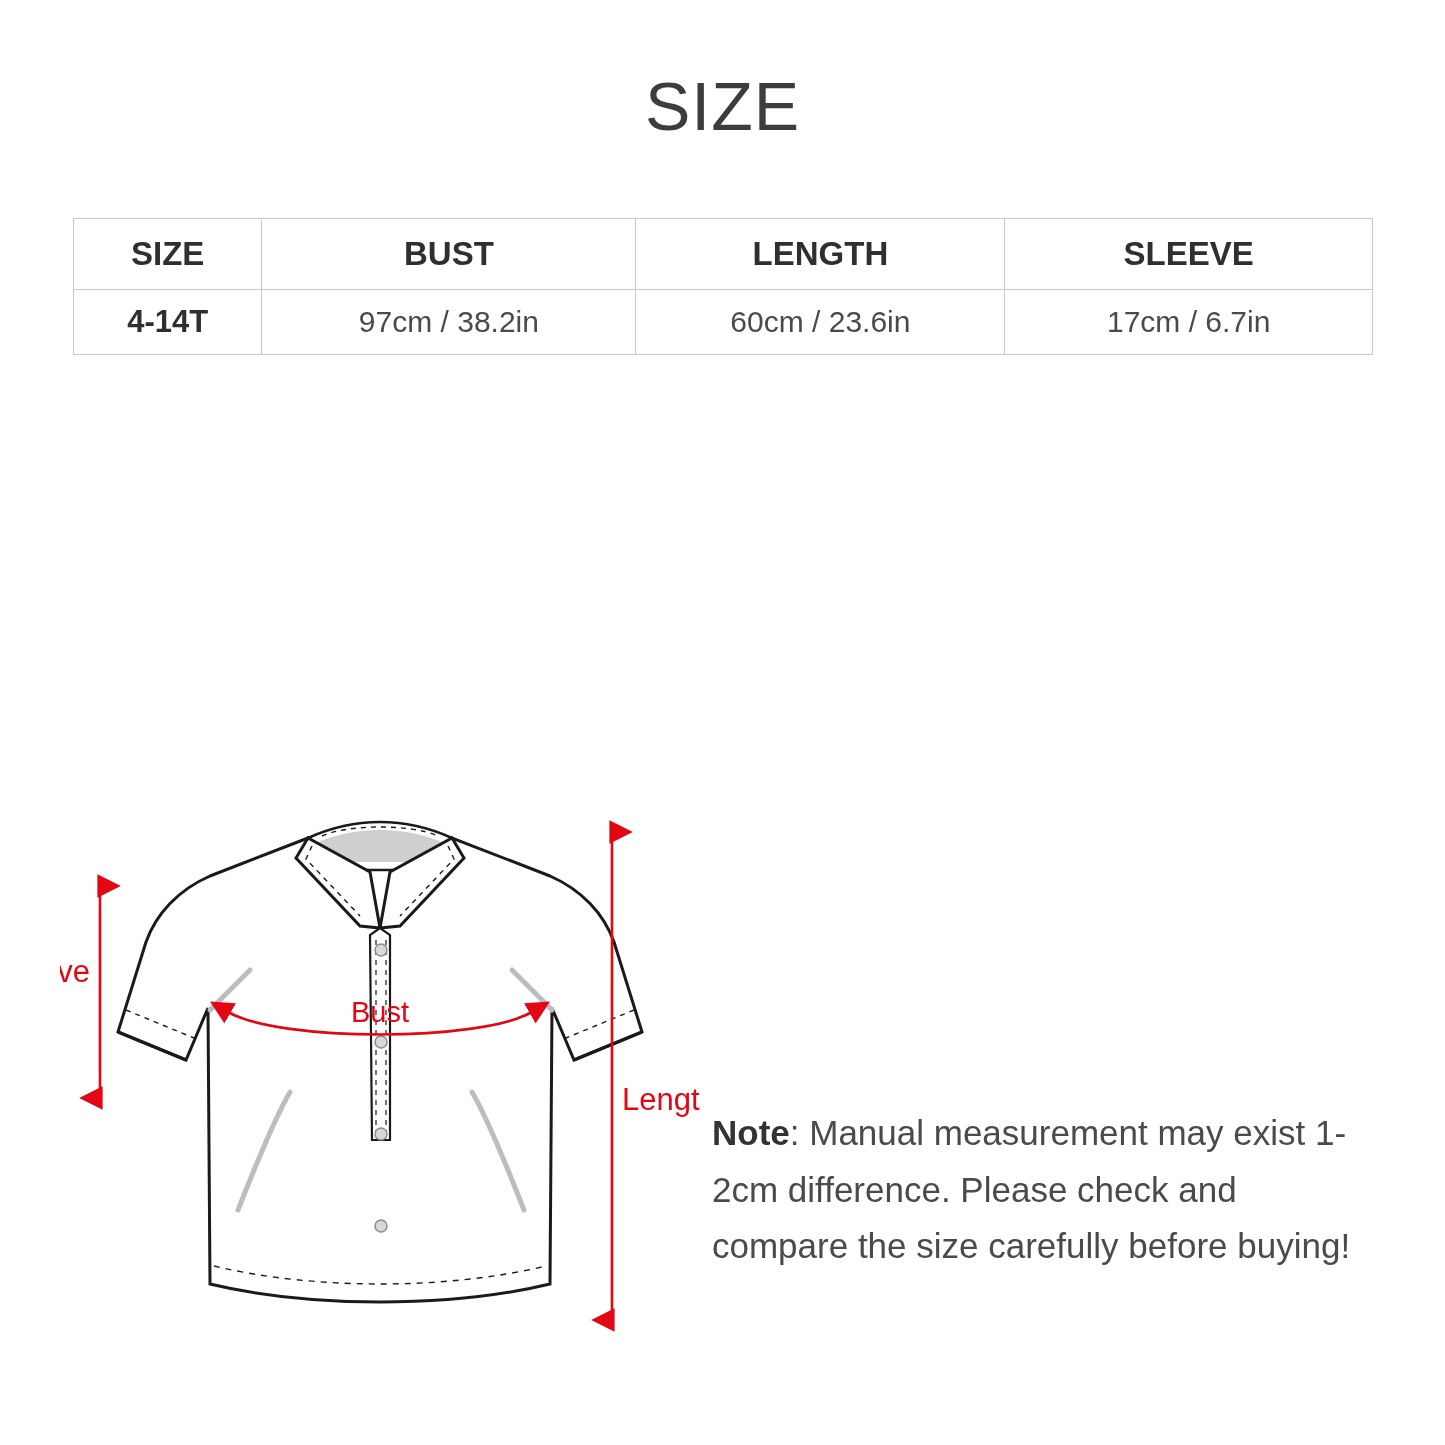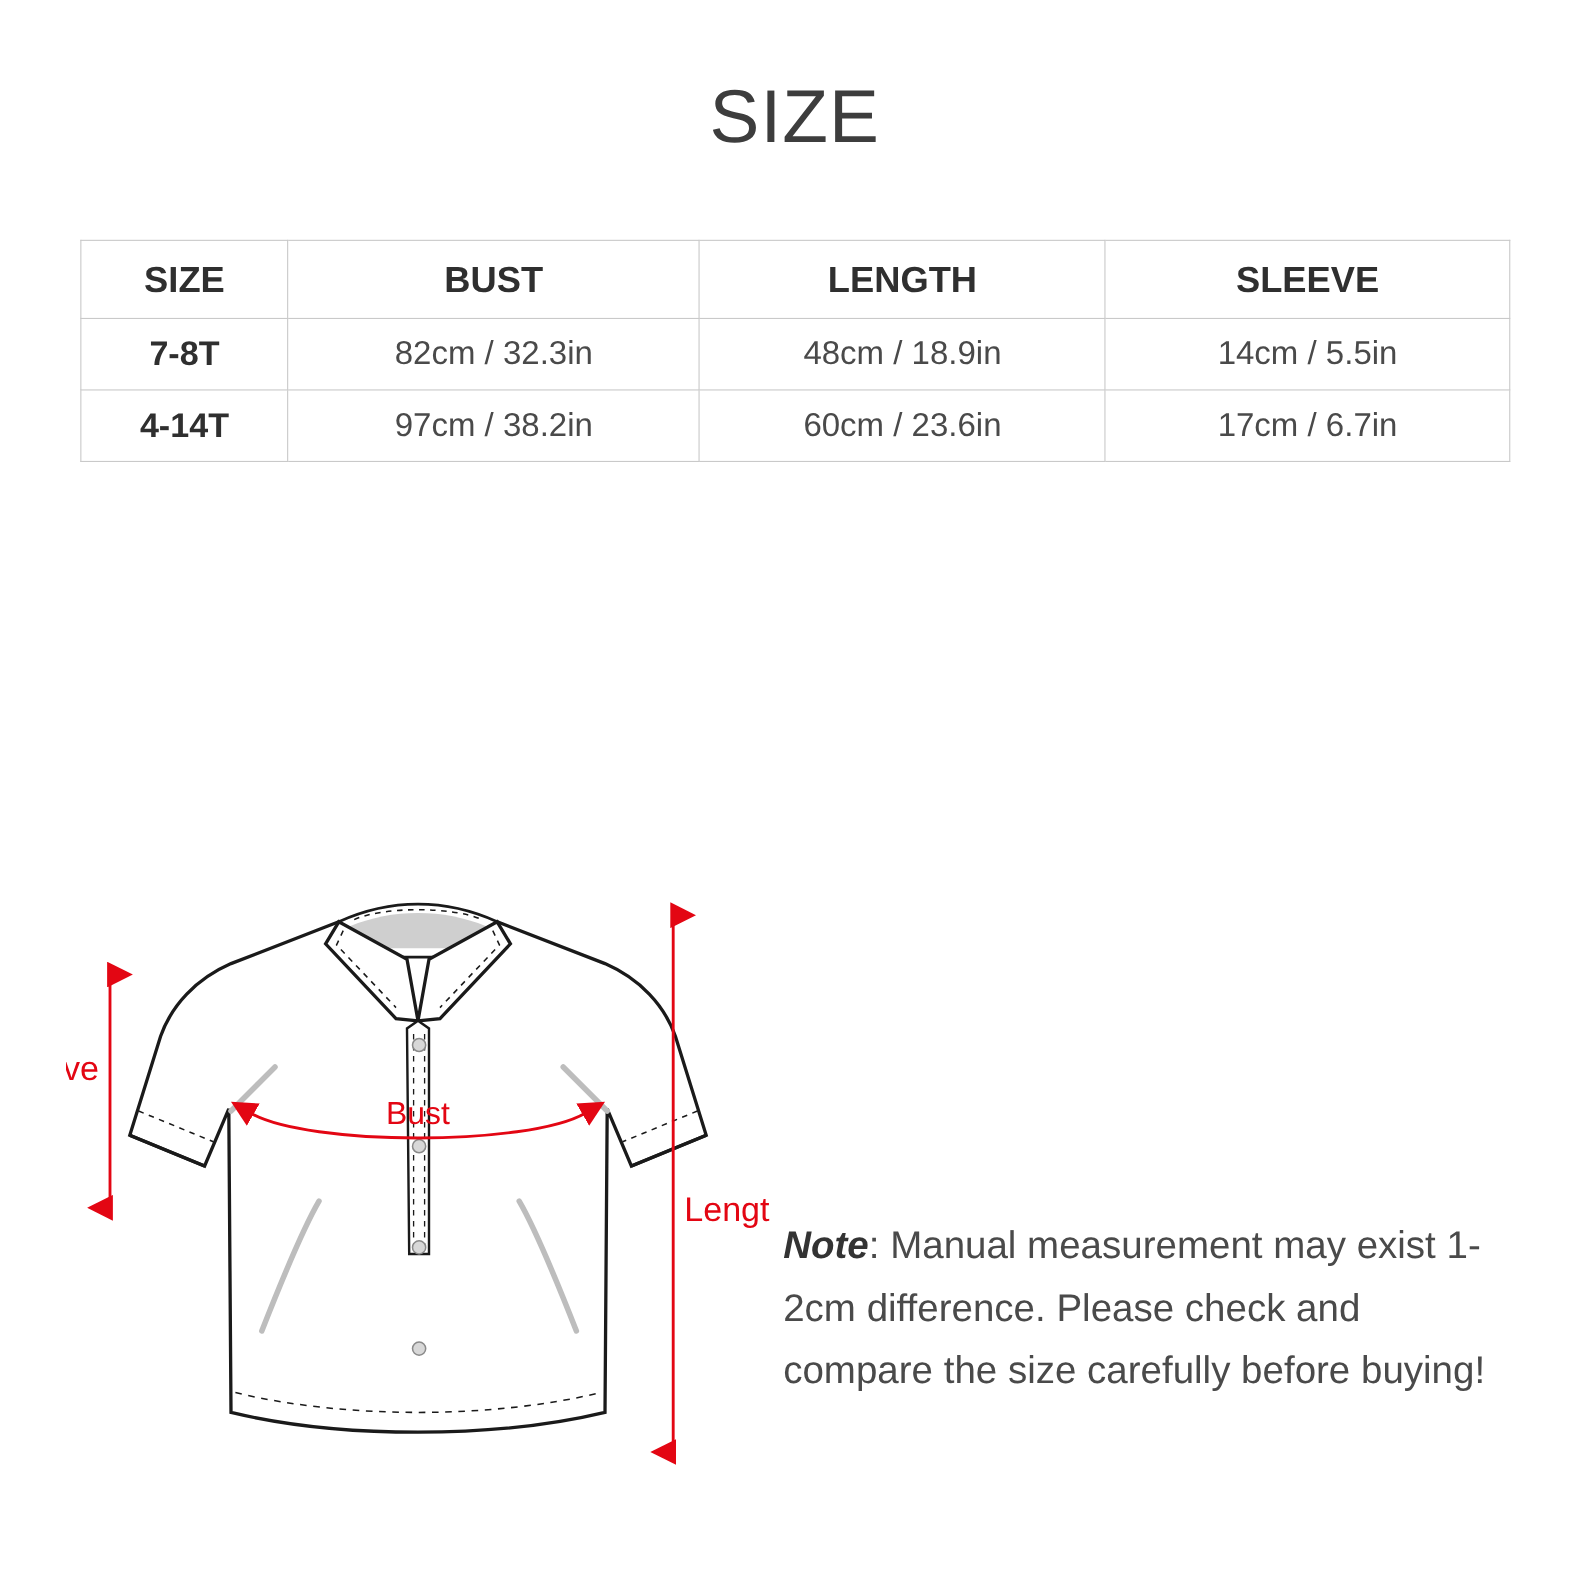--- a/index.html
+++ b/index.html
@@ -88,21 +88,20 @@
     left: 712px;
     top: 1105px;
     width: 660px;
     font-size: 35px;
     line-height: 1.62;
     color: #4a4a4a;
   }
   .note b {
     font-weight: 700;
     color: #333;
-    font-style: italic;
   }
 </style>
 </head>
 <body>
 
 <h1 class="title">SIZE</h1>
 
 <div class="table-wrap">
   <table class="size-table">
     <colgroup>
@@ -114,26 +113,20 @@
     <thead>
       <tr>
         <th>SIZE</th>
         <th>BUST</th>
         <th>LENGTH</th>
         <th>SLEEVE</th>
       </tr>
     </thead>
     <tbody>
       <tr>
-        <td class="size-col">7-8T</td>
-        <td>82cm / 32.3in</td>
-        <td>48cm / 18.9in</td>
-        <td>14cm / 5.5in</td>
-      </tr>
-      <tr>
         <td class="size-col">4-14T</td>
         <td>97cm / 38.2in</td>
         <td>60cm / 23.6in</td>
         <td>17cm / 6.7in</td>
       </tr>
     </tbody>
   </table>
 </div>
 
 <div class="illus">

